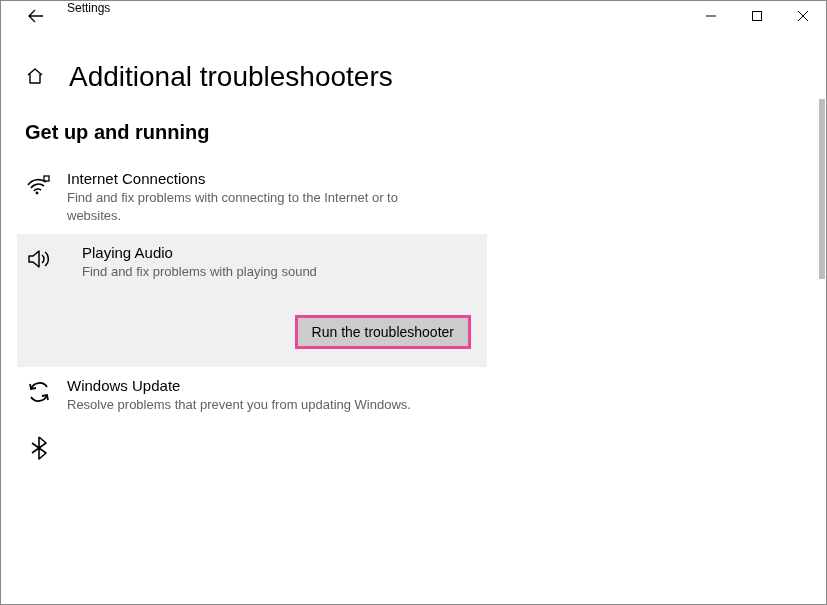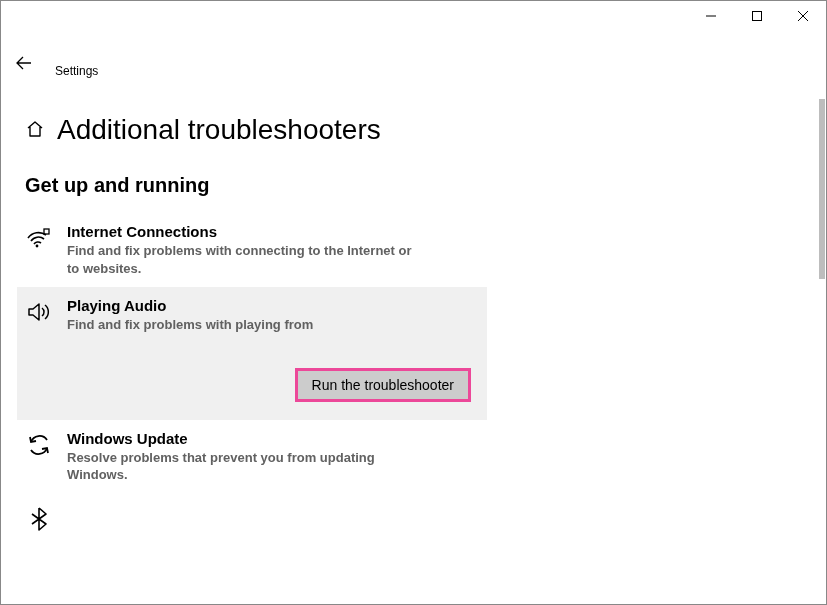--- a/index.html
+++ b/index.html
@@ -9,23 +9,22 @@
       color: #000;
       width: 827px;
       height: 605px;
       overflow: hidden;
       border: 1px solid #888;
       position: relative;
     }
     .titlebar {
       height: 32px;
       display: flex;
-      align-items: flex-end;
-      padding-left: 8px;
-      margin-top: 45px;
+      align-items: flex-start;
+      padding-left: 20px;
     }
     .titlebar .back-btn {
       width: 30px;
       height: 30px;
       display: flex;
       align-items: center;
       justify-content: center;
       cursor: pointer;
     }
     .titlebar .wtitle {
@@ -48,22 +47,22 @@
       cursor: pointer;
     }
     .content {
       padding: 0 24px 0 24px;
       height: calc(100% - 32px);
       overflow: hidden;
     }
     .page-header {
       display: flex;
       align-items: center;
-      gap: 10px;
-      margin-top: 36px;
+      gap: 22px;
+      margin-top: 28px;
       margin-bottom: 28px;
     }
     .page-header .home-icon { width: 22px; height: 22px; }
     .page-header h1 {
       font-size: 28px;
       font-weight: 400;
     }
     .section-heading {
       font-size: 20px;
       font-weight: 700;
@@ -77,32 +76,32 @@
       gap: 14px;
       cursor: pointer;
     }
     .titem.selected {
       background: #f0f0f0;
       padding-bottom: 18px;
       flex-direction: column;
     }
     .titem .row {
       display: flex;
-      gap: 14px;
+      gap: 29px;
     }
     .ticon {
       width: 28px;
       height: 28px;
       flex-shrink: 0;
       display: flex;
       align-items: flex-start;
       justify-content: center;
       margin-top: 2px;
     }
-    .tbody { flex: 1; font-weight: bold; }
+    .tbody { flex: 1; }
     .tname {
       font-size: 15px;
       color: #000;
       margin-bottom: 2px;
     }
     .tdesc {
       font-size: 13px;
       color: #616161;
       line-height: 1.35;
       max-width: 360px;
@@ -192,21 +191,21 @@
     <div class="titem selected">
       <div class="row">
         <div class="ticon">
           <svg width="26" height="26" viewBox="0 0 26 26">
               <path d="M3 10 H7 L13 5 V21 L7 16 H3 Z" stroke="#000" stroke-width="1.5" fill="none" stroke-linejoin="round"></path>
               <path d="M16 9 A5 5 0 0 1 16 17 M19 6 A9 9 0 0 1 19 20" stroke="#000" stroke-width="1.5" fill="none"></path>
             </svg>
         </div>
         <div class="tbody">
           <div class="tname">Playing Audio</div>
-          <div class="tdesc">Find and fix problems with playing from</div>
+          <div class="tdesc">Find and fix problems with playing sound</div>
         </div>
       </div>
       <div class="runbtn-wrap">
         <button class="runbtn">Run the troubleshooter</button>
       </div>
     </div>
 
 
     <div class="titem">
       <div class="ticon">

